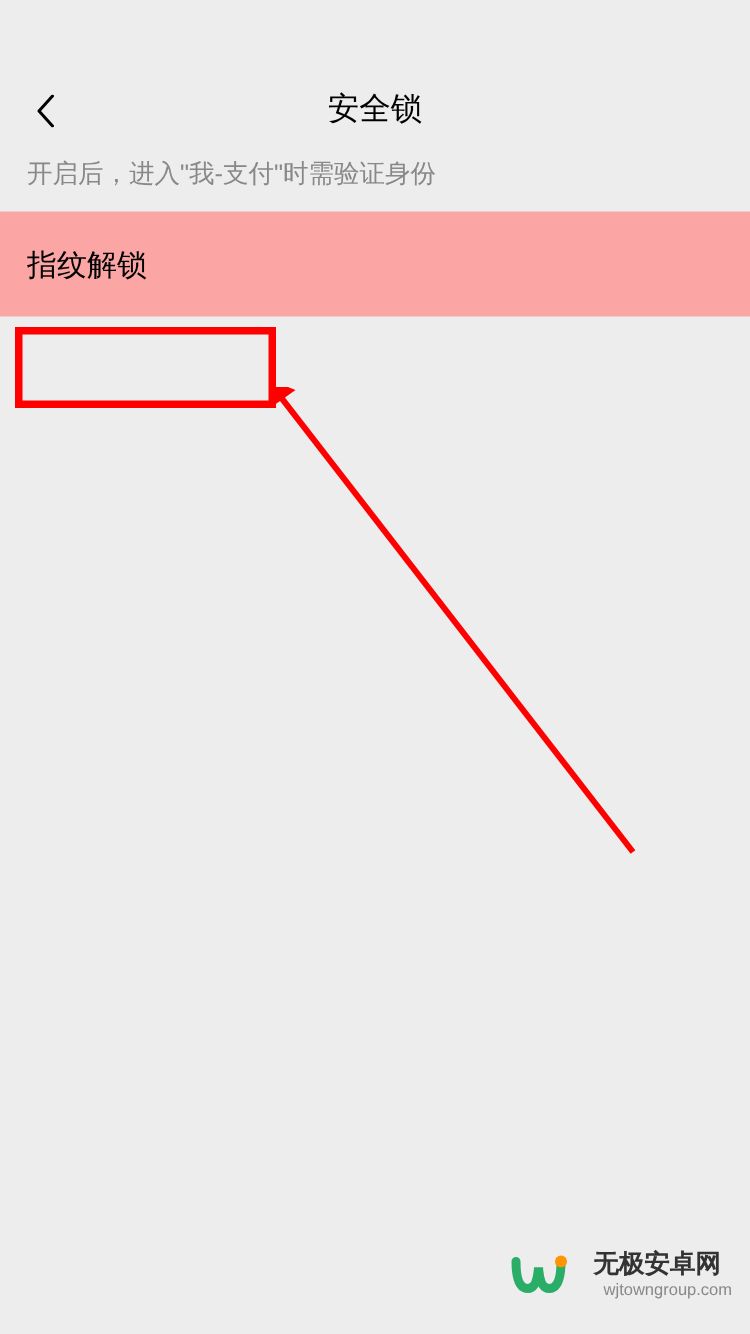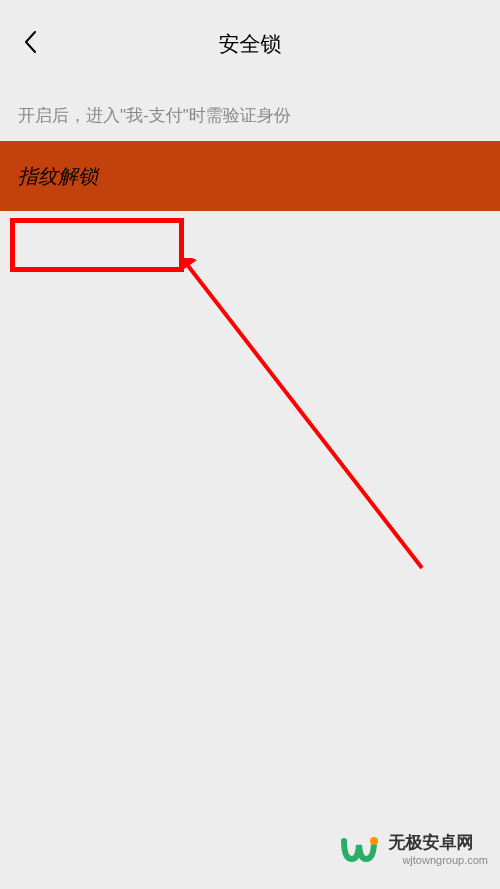--- a/index.html
+++ b/index.html
@@ -18,21 +18,21 @@
       justify-content: flex-end;
       align-items: center;
       padding: 0 20px;
       font-size: 14px;
       color: #000;
     }
     .nav-bar {
       height: 56px;
       background: #ededed;
       display: flex;
-      align-items: flex-start;
+      align-items: flex-end;
       position: relative;
       padding: 0 18px;
     }
     .back-btn {
       width: 24px;
       height: 24px;
       display: flex;
       align-items: center;
       justify-content: center;
       cursor: pointer;
@@ -46,22 +46,21 @@
       color: #000;
       font-weight: 500;
     }
     .description {
       padding: 18px 18px 14px 18px;
       font-size: 17px;
       color: #888;
       background: #ededed;
     }
     .options {
-      background: #c2410c;
-      font-style: italic;
+      background: #fca5a5;
     }
     .option-item {
       height: 70px;
       display: flex;
       align-items: center;
       justify-content: space-between;
       padding: 0 18px;
       font-size: 20px;
       color: #000;
       border-bottom: 1px solid #e5e5e5;
@@ -106,20 +105,21 @@
       width: 42px;
       height: 42px;
       display: flex;
       align-items: center;
       justify-content: center;
     }
     .watermark-text {
       display: flex;
       flex-direction: column;
       line-height: 1.2;
+      text-align: center;
     }
     .watermark-title {
       font-size: 17px;
       color: #333;
       font-weight: 600;
     }
     .watermark-sub {
       font-size: 11px;
       color: #888;
       margin-left: 14px;

